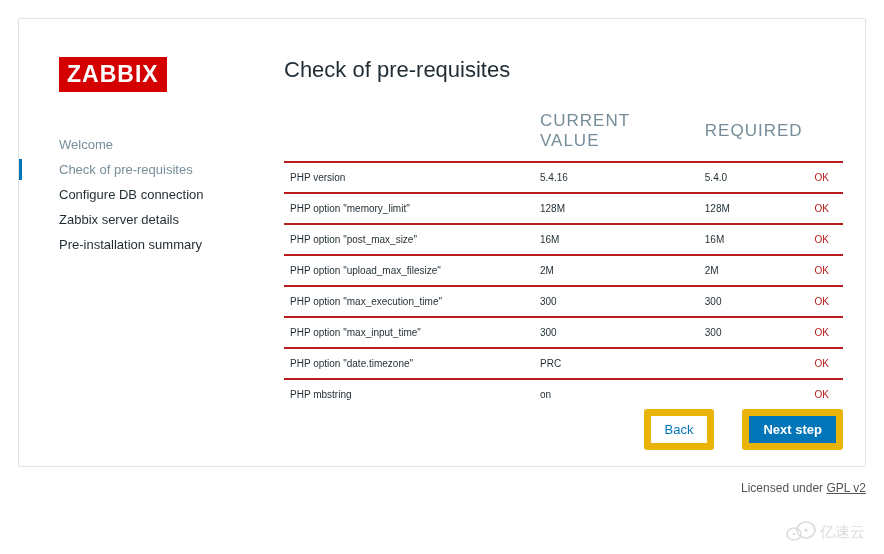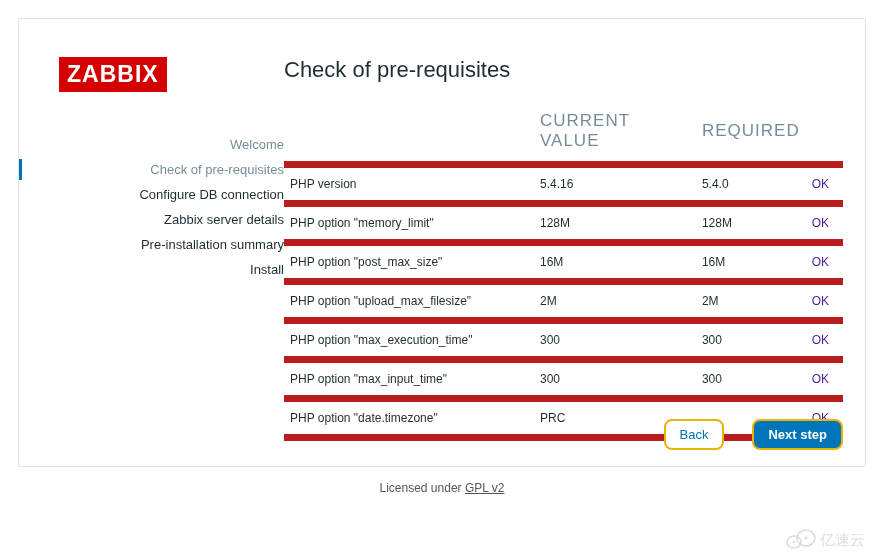--- a/index.html
+++ b/index.html
@@ -2,60 +2,59 @@
 <html><head>
   <meta charset="utf-8">
   <style>
     * { margin: 0; padding: 0; box-sizing: border-box; }
     body { font-family: Arial, Helvetica, sans-serif; font-size: 13px; color: #1f2c33; background: #fff; }
     .container { width: 884px; height: 554px; padding: 18px; }
     .panel { width: 848px; height: 449px; background: #fff; border: 1px solid #dfe4e7; border-radius: 2px; padding: 38px 0 18px 40px; position: relative; }
     .columns { display: flex; height: 100%; }
     .sidebar { width: 225px; flex-shrink: 0; }
     .logo { background: #d40000; color: #fff; font-family: Arial, sans-serif; font-weight: bold; font-size: 23px; letter-spacing: 1px; padding: 4px 8px; display: inline-block; margin-bottom: 40px; }
-    .steps { list-style: none; text-align: right; }
+    .steps { list-style: none; }
     .steps li { padding: 5px 0; font-size: 13px; color: #1f2c33; position: relative; cursor: pointer; }
     .steps li.done { color: #768d99; }
     .steps li.active { color: #768d99; }
     .steps li.active::before { content: ""; position: absolute; left: -40px; top: 2px; bottom: 2px; width: 3px; background: #0275b8; }
     .main { flex: 1; padding-right: 12px; display: flex; flex-direction: column; height: 100%; }
     .page-title { font-size: 22px; font-weight: normal; color: #1f2c33; margin-bottom: 20px; }
     .table-wrap { flex: 1; overflow-y: auto; padding-right: 10px; }
     .table-wrap::-webkit-scrollbar { width: 8px; }
     .table-wrap::-webkit-scrollbar-thumb { background: #b8c2c9; border-radius: 4px; }
     .table-wrap::-webkit-scrollbar-track { background: transparent; }
     table { width: 100%; border-collapse: collapse; }
     th { text-align: left; font-weight: normal; font-size: 17px; letter-spacing: 1px; color: #768d99; padding: 8px 6px 10px; text-transform: uppercase; }
     th:first-child { width: 250px; }
-    td { padding: 9px 6px; font-size: 12px; color: #1f2c33; border-top: 7px solid #b91c1c; }
-    td.status { color: #4c1d95; text-align: left; padding-right: 14px; }
+    td { padding: 9px 6px; font-size: 10px; color: #1f2c33; border-top: 2px solid #b91c1c; }
+    td.status { color: #b91c1c; text-align: left; padding-right: 14px; }
     .footer-btns { position: absolute; bottom: 16px; right: 22px; display: flex; gap: 10px; }
-    .btn { border: 2px solid #eab308; border-radius: 8px; padding: 6px 14px; font-size: 13px; cursor: pointer; font-family: inherit; }
+    .btn { border: 7px solid #eab308; border-radius: 3px; padding: 6px 14px; font-size: 13px; cursor: pointer; font-family: inherit; }
     .btn-back { background: #fff; color: #0275b8; }
     .btn-next { background: #0275b8; color: #fff; font-weight: bold; margin-left: 18px; }
-    .license { text-align: center; font-size: 12px; color: #555; margin-top: 14px; }
+    .license { text-align: right; font-size: 12px; color: #555; margin-top: 14px; }
     .license .underlined { text-decoration: underline; }
-    .watermark { position: absolute; right: 10px; bottom: 0; opacity: 0.35; }
+    .watermark { position: absolute; right: 10px; bottom: 8px; opacity: 0.35; }
     .watermark svg { display: block; }
   </style>
 </head>
 <body>
 
 <div class="container">
   <div class="panel">
     <div class="columns">
       <div class="sidebar">
         <div class="logo">ZABBIX</div>
         <ul class="steps">
             <li class="done">Welcome</li>
             <li class="active">Check of pre-requisites</li>
             <li class="future">Configure DB connection</li>
             <li class="future">Zabbix server details</li>
             <li class="future">Pre-installation summary</li>
-            <li class="future">Install</li>
           </ul>
       </div>
       <div class="main">
         <h1 class="page-title">Check of pre-requisites</h1>
         <div class="table-wrap">
           <table>
             <thead>
               <tr>
                 <th></th>
                 <th>Current value</th>

